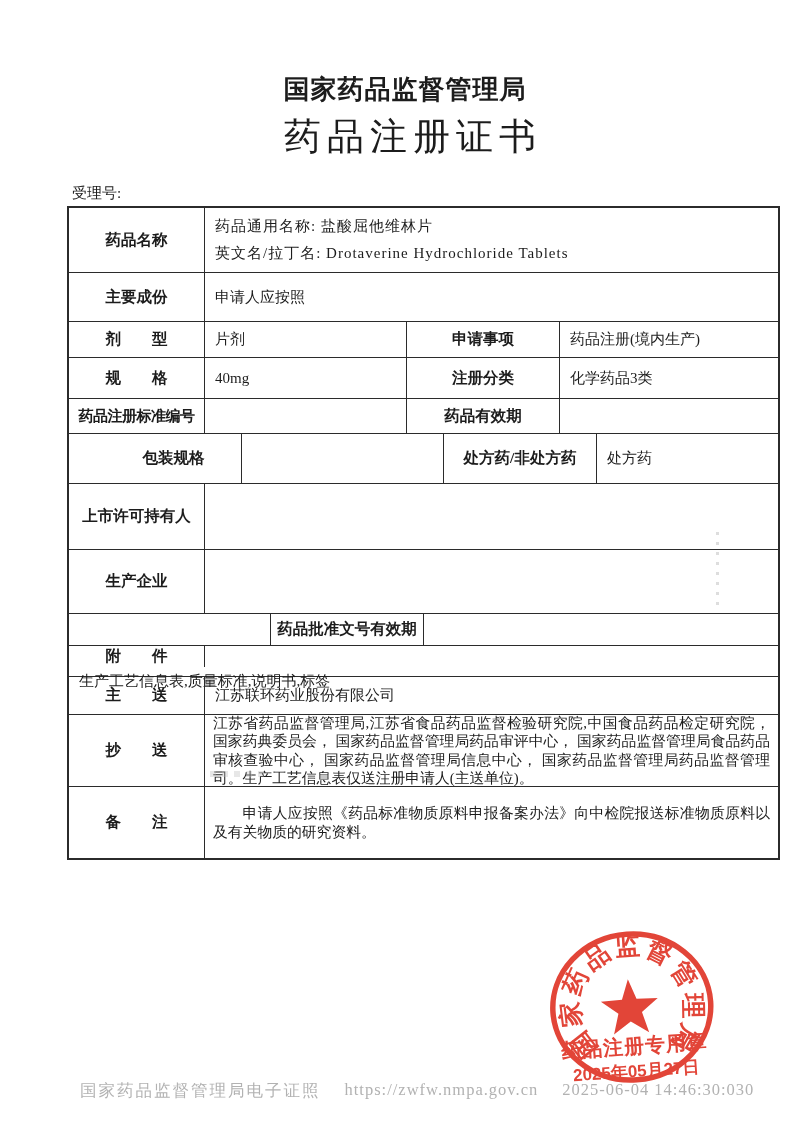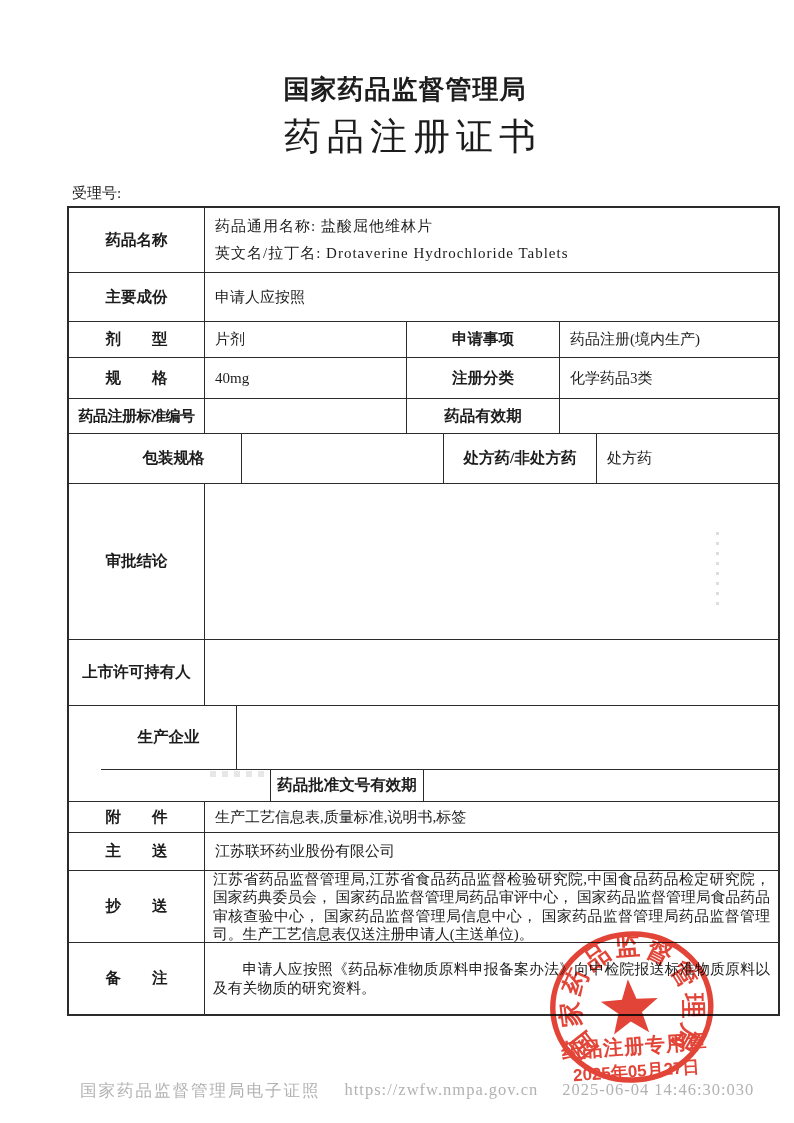--- a/index.html
+++ b/index.html
@@ -121,38 +121,34 @@
         <div class="cell val w2"></div>
         <div class="cell w3">药品有效期</div>
         <div class="cell val w4"></div>
       </div>
       <div class="trow" style="height: 50px; padding-left: 37px;">
         <div class="cell lab">包装规格</div>
         <div class="cell val w2"></div>
         <div class="cell w3">处方药/非处方药</div>
         <div class="cell val w4">处方药</div>
       </div>
-      <div class="trow" style="height: 156px;">
-        <div class="cell lab">审批结论</div>
-        <div class="cell val"></div>
-      </div>
       <div class="trow" style="height: 66px;">
         <div class="cell lab">上市许可持有人</div>
         <div class="cell val"></div>
       </div>
-      <div class="trow" style="height: 64px; margin-left: 32px;">
+      <div class="trow" style="height: 64px;">
         <div class="cell lab">生产企业</div>
         <div class="cell val"></div>
       </div>
       <div class="trow" style="height: 32px;">
         <div class="cell val w2"></div>
         <div class="cell w3 tight">药品批准文号有效期</div>
         <div class="cell val w4"></div>
       </div>
-      <div class="trow" style="height: 31px;">
+      <div class="trow" style="height: 31px; flex-direction: column;">
         <div class="cell lab">附　　件</div>
         <div class="cell val">生产工艺信息表,质量标准,说明书,标签</div>
       </div>
       <div class="trow" style="height: 38px;">
         <div class="cell lab">主　　送</div>
         <div class="cell val">江苏联环药业股份有限公司</div>
       </div>
       <div class="trow" style="height: 72px;">
         <div class="cell lab">抄　　送</div>
         <div class="cell val dense">江苏省药品监督管理局,江苏省食品药品监督检验研究院,中国食品药品检定研究院， 国家药典委员会， 国家药品监督管理局药品审评中心， 国家药品监督管理局食品药品审核查验中心， 国家药品监督管理局信息中心， 国家药品监督管理局药品监督管理司。生产工艺信息表仅送注册申请人(主送单位)。</div>

